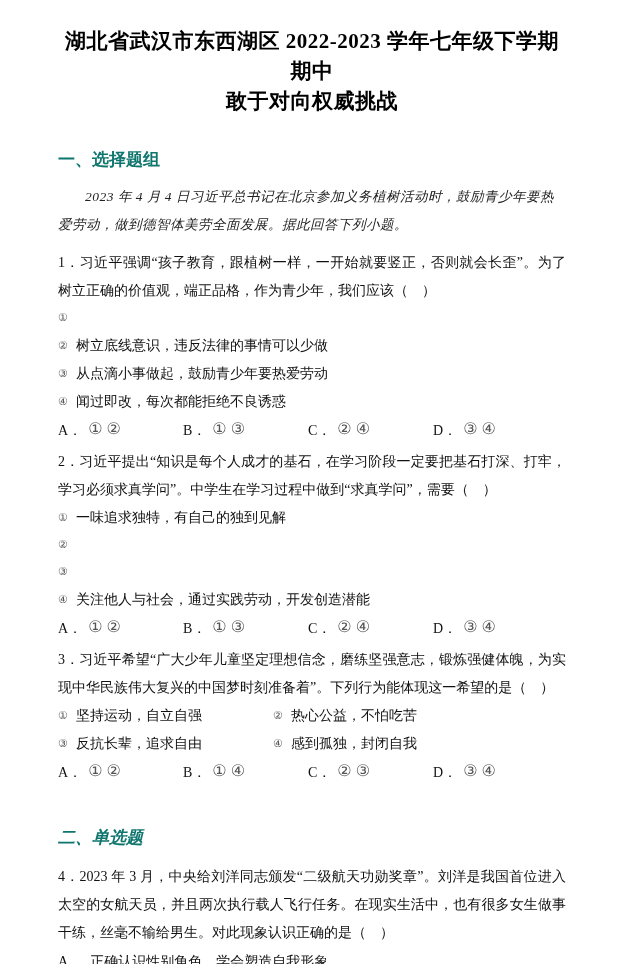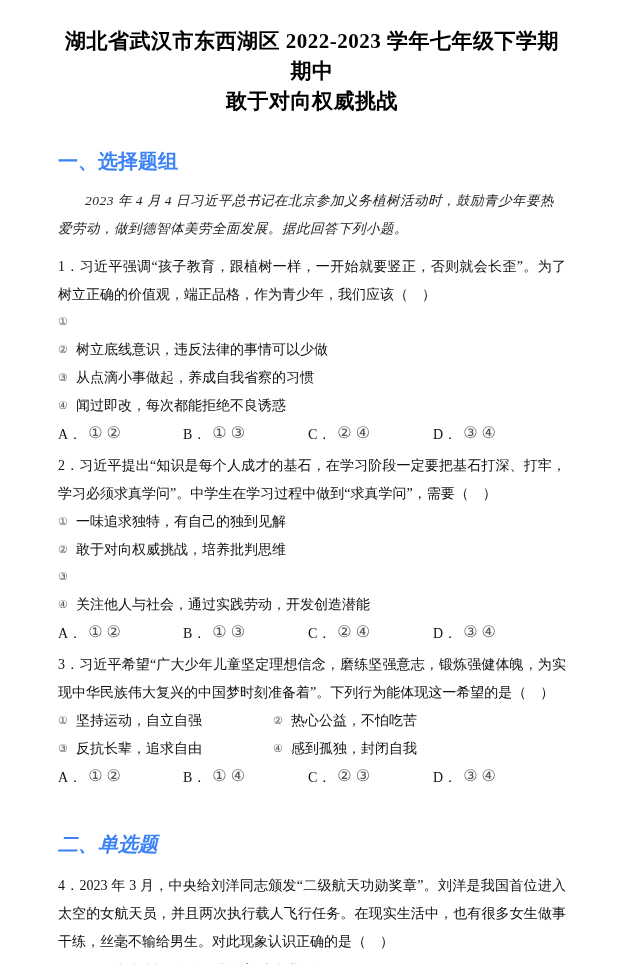--- a/index.html
+++ b/index.html
@@ -19,23 +19,23 @@
   }
   .doc-title {
     text-align: center;
     font-size: 21px;
     font-weight: bold;
     line-height: 30px;
     color: #000000;
     letter-spacing: 0.5px;
   }
   .section-heading {
-    font-size: 20px;
+    font-size: 17px;
     font-weight: bold;
-    color: #3b82f6;
+    color: #0f766e;
   }
   .sec1-heading { margin-top: 32px; }
   .sec2-heading { margin-top: 40px; font-style: italic; }
   .intro {
     margin-top: 12px;
     font-style: italic;
     font-size: 13.5px;
     line-height: 28px;
     text-indent: 2em;
     color: #222222;
@@ -109,21 +109,21 @@
   <div>
     <div class="opt-line">
       <span class="circ">①</span>
     </div>
     <div class="opt-line">
       <span class="circ">②</span>
       <span>树立底线意识，违反法律的事情可以少做</span>
     </div>
     <div class="opt-line">
       <span class="circ">③</span>
-      <span>从点滴小事做起，养成自我省察的习惯</span>
+      <span>从点滴小事做起，鼓励青少年要热爱劳动</span>
     </div>
     <div class="opt-line">
       <span class="circ">④</span>
       <span>闻过即改，每次都能拒绝不良诱惑</span>
     </div>
   </div>
   <div class="answers-row">
     <div class="ans">
       <span class="ans-label">A．</span>
       <span class="ans-nums">①②</span>
@@ -143,21 +143,20 @@
   </div>
 
   <p class="stem q2-stem">2．习近平提出“知识是每个人成才的基石，在学习阶段一定要把基石打深、打牢，学习必须求真学问”。中学生在学习过程中做到“求真学问”，需要（　）</p>
   <div>
     <div class="opt-line">
       <span class="circ">①</span>
       <span>一味追求独特，有自己的独到见解</span>
     </div>
     <div class="opt-line">
       <span class="circ">②</span>
-      <span>敢于对向权威挑战，培养批判思维</span>
     </div>
     <div class="opt-line">
       <span class="circ">③</span>
     </div>
     <div class="opt-line">
       <span class="circ">④</span>
       <span>关注他人与社会，通过实践劳动，开发创造潜能</span>
     </div>
   </div>
   <div class="answers-row">

